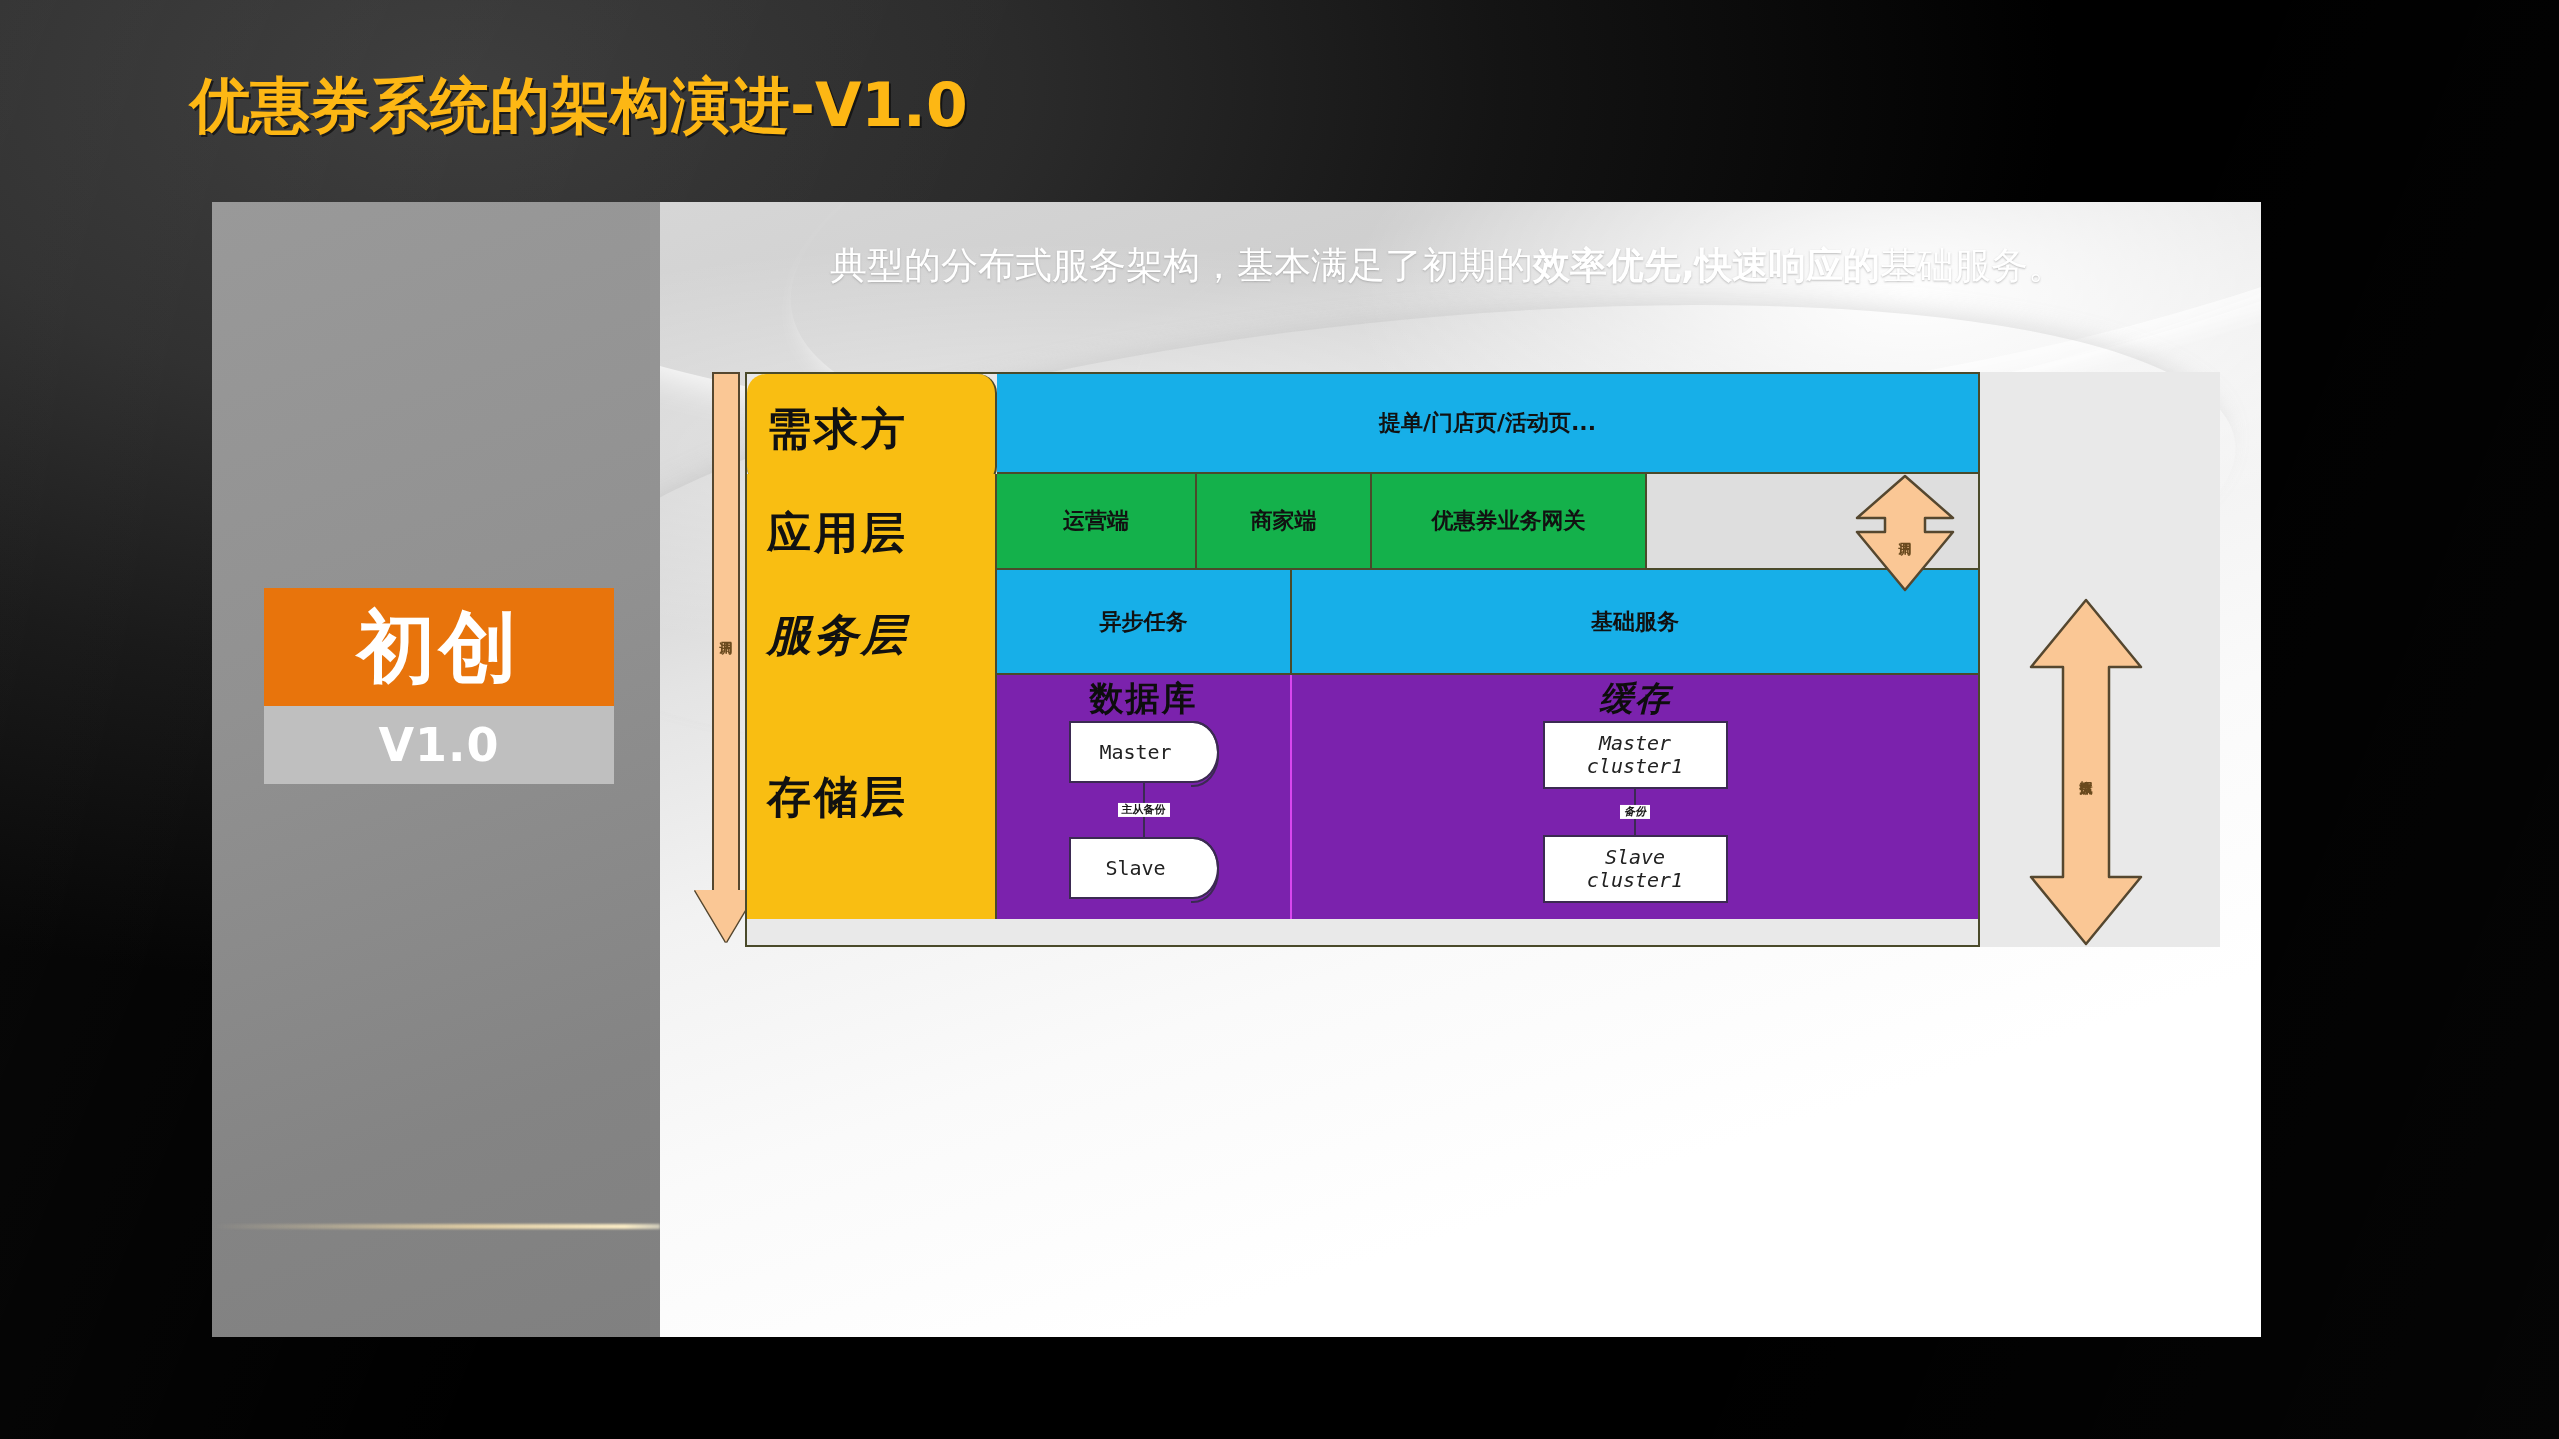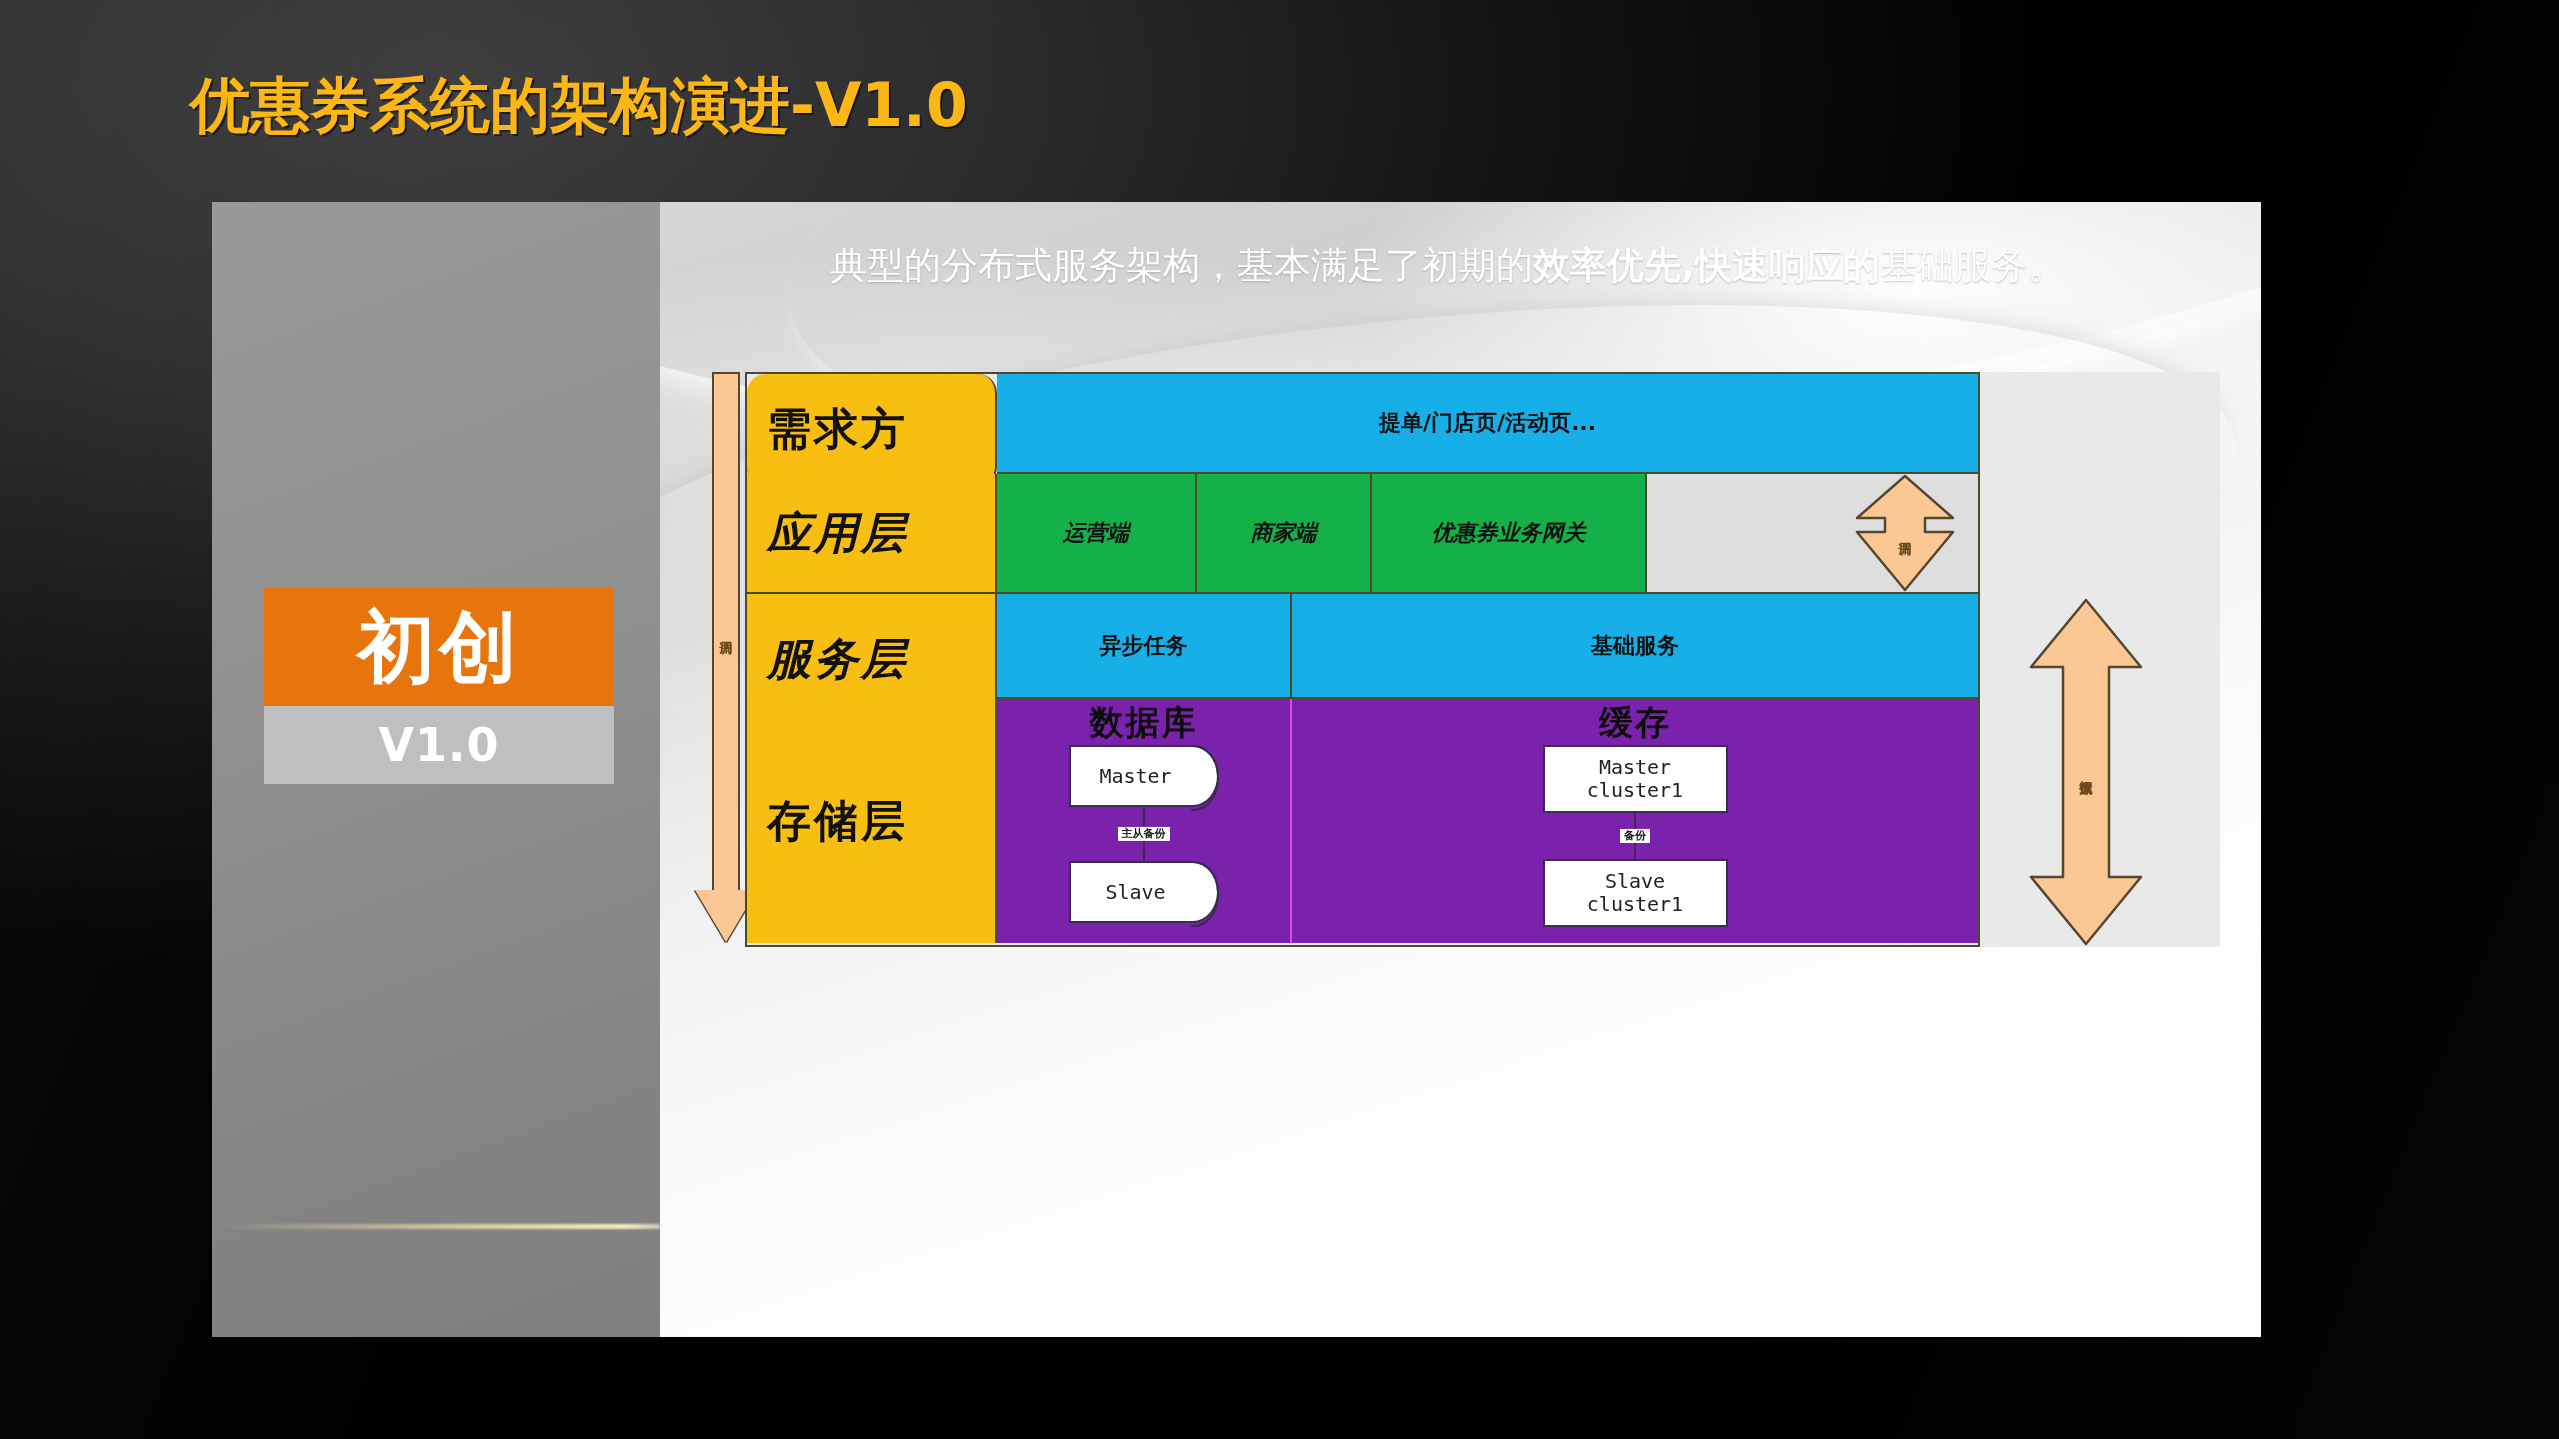--- a/index.html
+++ b/index.html
@@ -214,21 +214,21 @@
     border-bottom: 2px solid #4a4a2a;
     display: flex;
     align-items: center;
     justify-content: center;
     color: #111;
     font-size: 22px;
     font-weight: bold;
   }
 
   
-  #row-app { height: 120px; font-style: italic; }
+  #row-app { height: 96px; }
   #row-app .layer-name { height: 120px; }
   .app-cell {
     background: #14B14B;
     border-right: 2px solid #4a4a2a;
     border-bottom: 2px solid #4a4a2a;
     display: flex;
     align-items: center;
     justify-content: center;
     color: #111;
     font-size: 22px;
@@ -264,21 +264,21 @@
   #row-store .layer-name { height: 244px; border-bottom: none; text-align: right; }
   .store-cell {
     background: #7B22AD;
     position: relative;
     display: flex;
     flex-direction: column;
     align-items: center;
     padding-top: 6px;
   }
   #store-cell-0 { flex: 0 0 295px; border-right: 2px solid #d946ef; }
-  #store-cell-1 { flex: 1 1 auto; }
+  #store-cell-1 { flex: 1 1 auto; font-style: italic; }
   .store-title {
     color: #0d0d0d;
     font-size: 34px;
     font-weight: bold;
     letter-spacing: 2px;
     line-height: 1.05;
   }
 
   
   .cyl {

